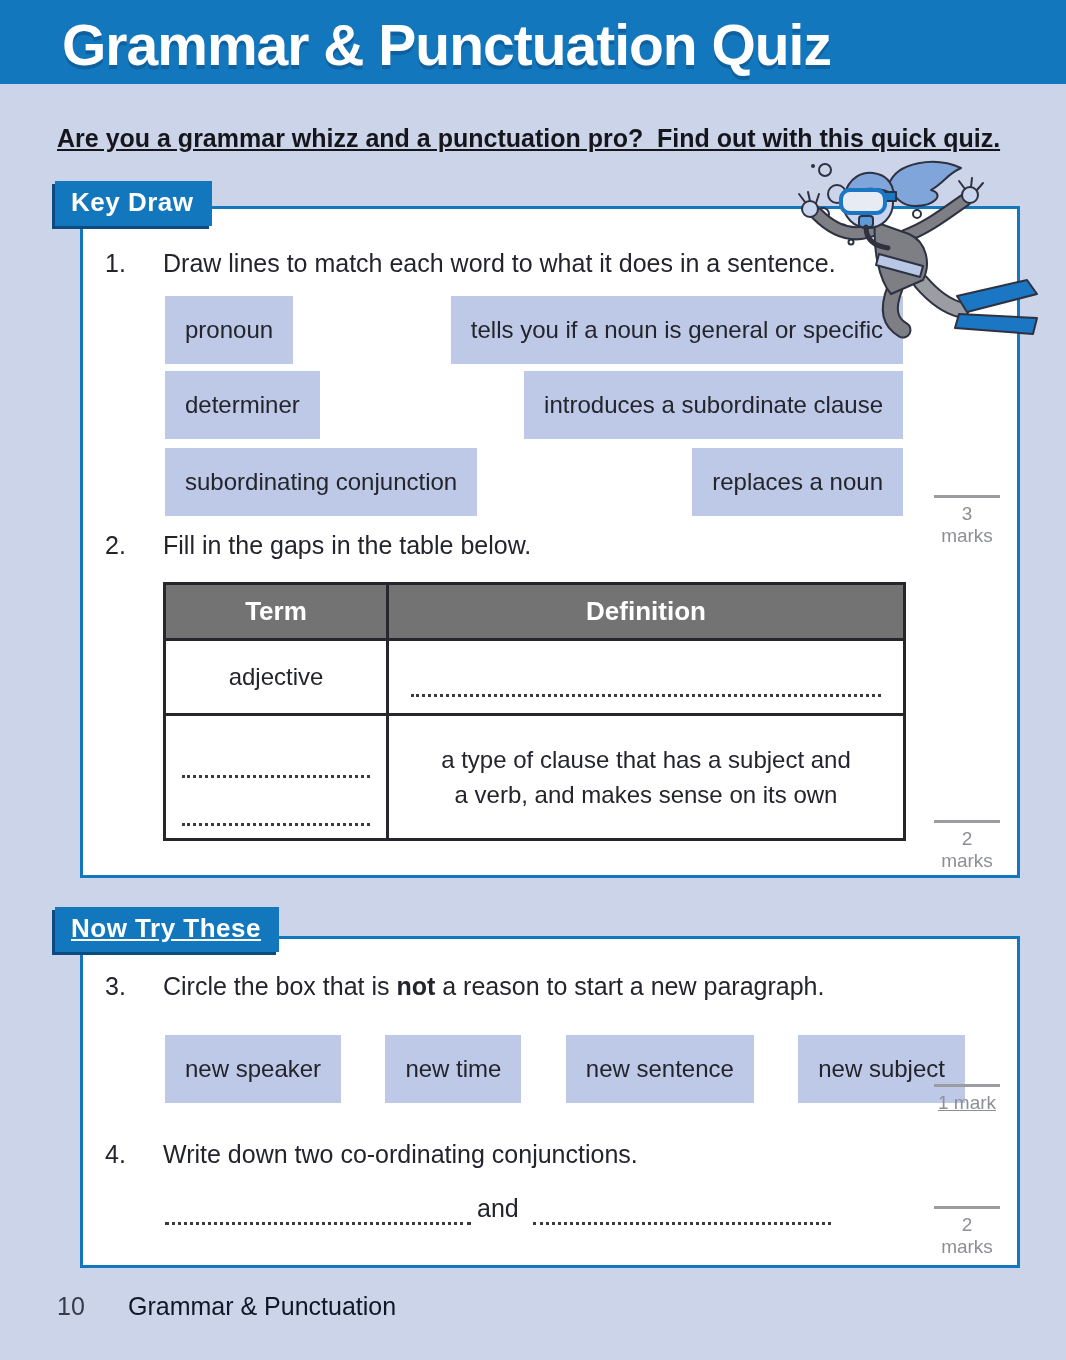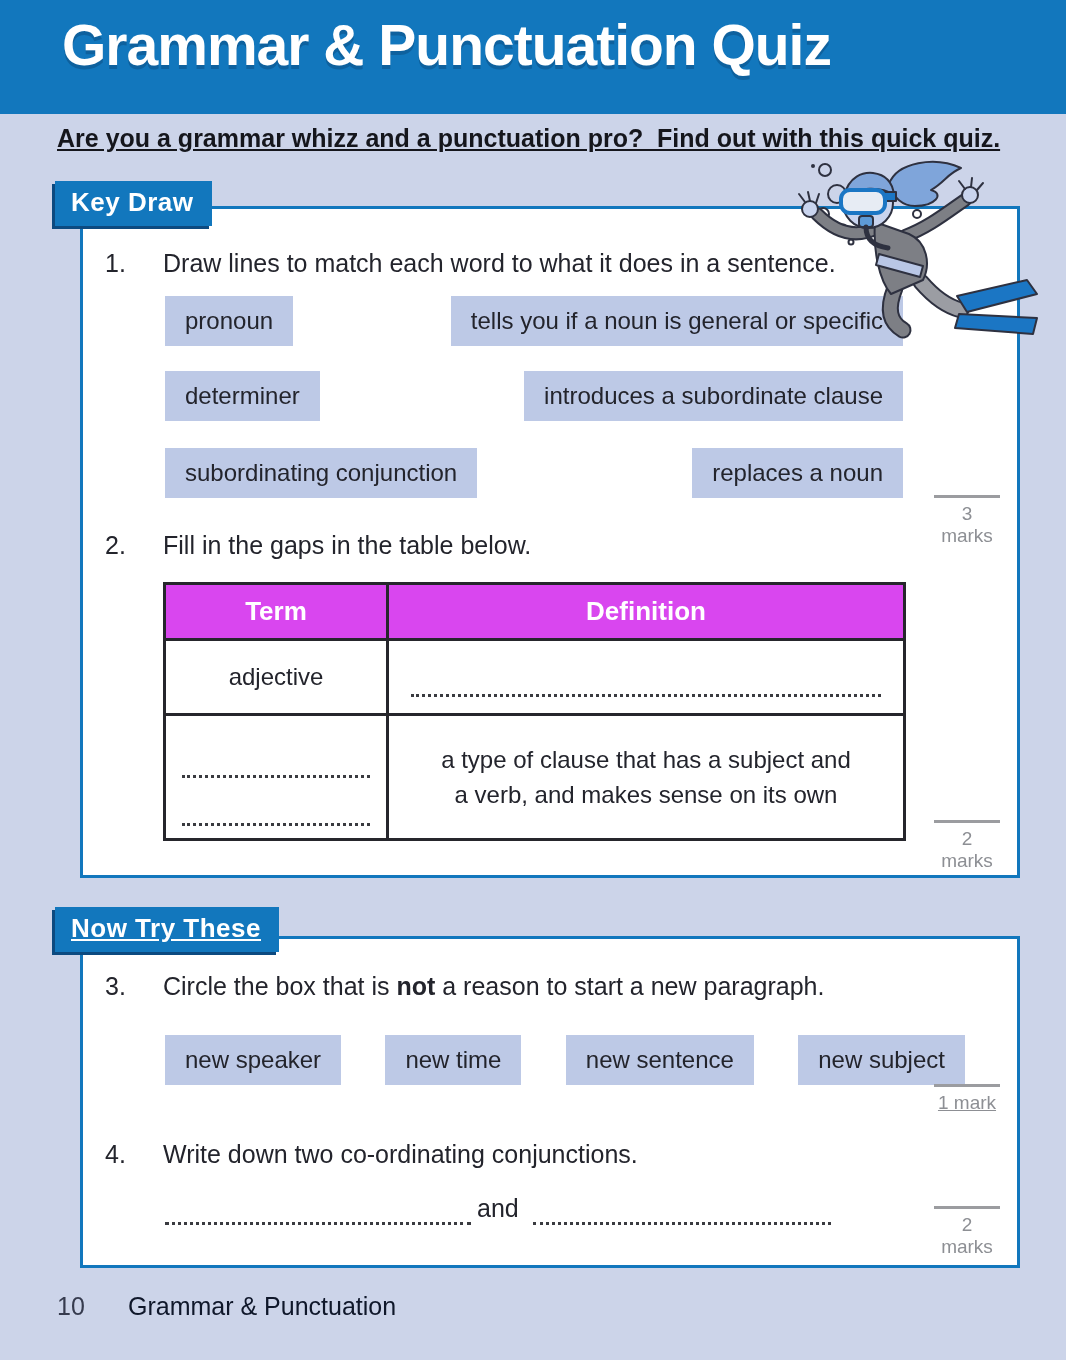--- a/index.html
+++ b/index.html
@@ -3,21 +3,21 @@
 <meta charset="utf-8">
 <style>
   html,body { margin:0; padding:0; }
   .page {
     position:relative; width:1066px; height:1360px;
     background:#ccd4e9; overflow:hidden;
     font-family:"Liberation Sans","DejaVu Sans",sans-serif;
     color:#23242c;
   }
   
-  .banner { position:absolute; left:0; top:0; width:1066px; height:114px; background:#1277bd; }
+  .banner { position:absolute; left:0; top:0; width:1066px; height:84px; background:#1277bd; }
   .banner-title {
     position:absolute; left:62px; top:12px; font-size:57px; font-weight:800;
     letter-spacing:-1px; color:#ffffff; text-shadow:0 4px 0 rgba(10,70,120,.45);
     white-space:nowrap;
   }
   
   .intro { position:absolute; left:57px; top:124px; font-size:25px; font-weight:700;
            color:#15161c; white-space:pre-wrap;text-decoration:underline; }
   
   .panel { position:absolute; background:#ffffff; border:3px solid #1277bd; z-index:1; }
@@ -32,39 +32,39 @@
   #label-ntt { left:55px; top:907px;text-decoration:underline; }
   
   .qnum, .qtext { position:absolute; z-index:2; font-size:25px; color:#23242c; }
   .qtext { white-space:pre-wrap; }
   .bold-word { font-weight:800; }
   
   .row { position:absolute; z-index:2; left:165px; width:738px; display:flex;
          justify-content:space-between; align-items:stretch; }
   .opt-box {
     background:#bdc9e6; color:#23242c; font-size:24px;
-    padding:11px 20px; display:flex; align-items:center; justify-content:center;
+    padding:20px 20px; display:flex; align-items:center; justify-content:center;
     white-space:nowrap;
   }
   
   .marks { position:absolute; z-index:2; left:934px; width:66px; text-align:center;
            font-size:19px; color:#8d8f94; }
   .marks-line { border-top:3px solid #9b9ca0; margin-bottom:5px; }
   
   .q2-table {
     position:absolute; z-index:2; left:163px; top:582px; width:737px;
     border:3px solid #26262c; display:grid;
     grid-template-columns:220px 1fr; grid-template-rows:53px 75px 125px;
     background:#ffffff;
   }
   .t-cell { position:relative; display:flex; align-items:center; justify-content:center;
             font-size:24px; border-top:3px solid #26262c; border-left:3px solid #26262c; }
   .t-cell.first-row { border-top:none; }
   .t-cell.first-col { border-left:none; }
-  .t-head { background:#d946ef; color:#ffffff; font-weight:700; font-size:26px; }
+  .t-head { background:#737373; color:#ffffff; font-weight:700; font-size:26px; }
   .t-def2 { flex-direction:column; line-height:35px;justify-content:center; }
   .dots { border-bottom:3px dotted #3a3b40; }
   .def1-dots  { position:absolute; left:22px; right:22px; bottom:16px; height:0; }
   .term2-dots-a { position:absolute; left:16px; right:16px; bottom:60px; height:0; }
   .term2-dots-b { position:absolute; left:16px; right:16px; bottom:12px; height:0; }
   
   .blank { position:absolute; z-index:2; height:22px; border-bottom:3px dotted #3a3b40; }
   #q4-blank1 { left:165px; top:1200px; width:306px; }
   #q4-blank2 { left:533px; top:1200px; width:298px; }
   #q4-and { position:absolute; z-index:2; left:477px; top:1194px; font-size:25px; }

